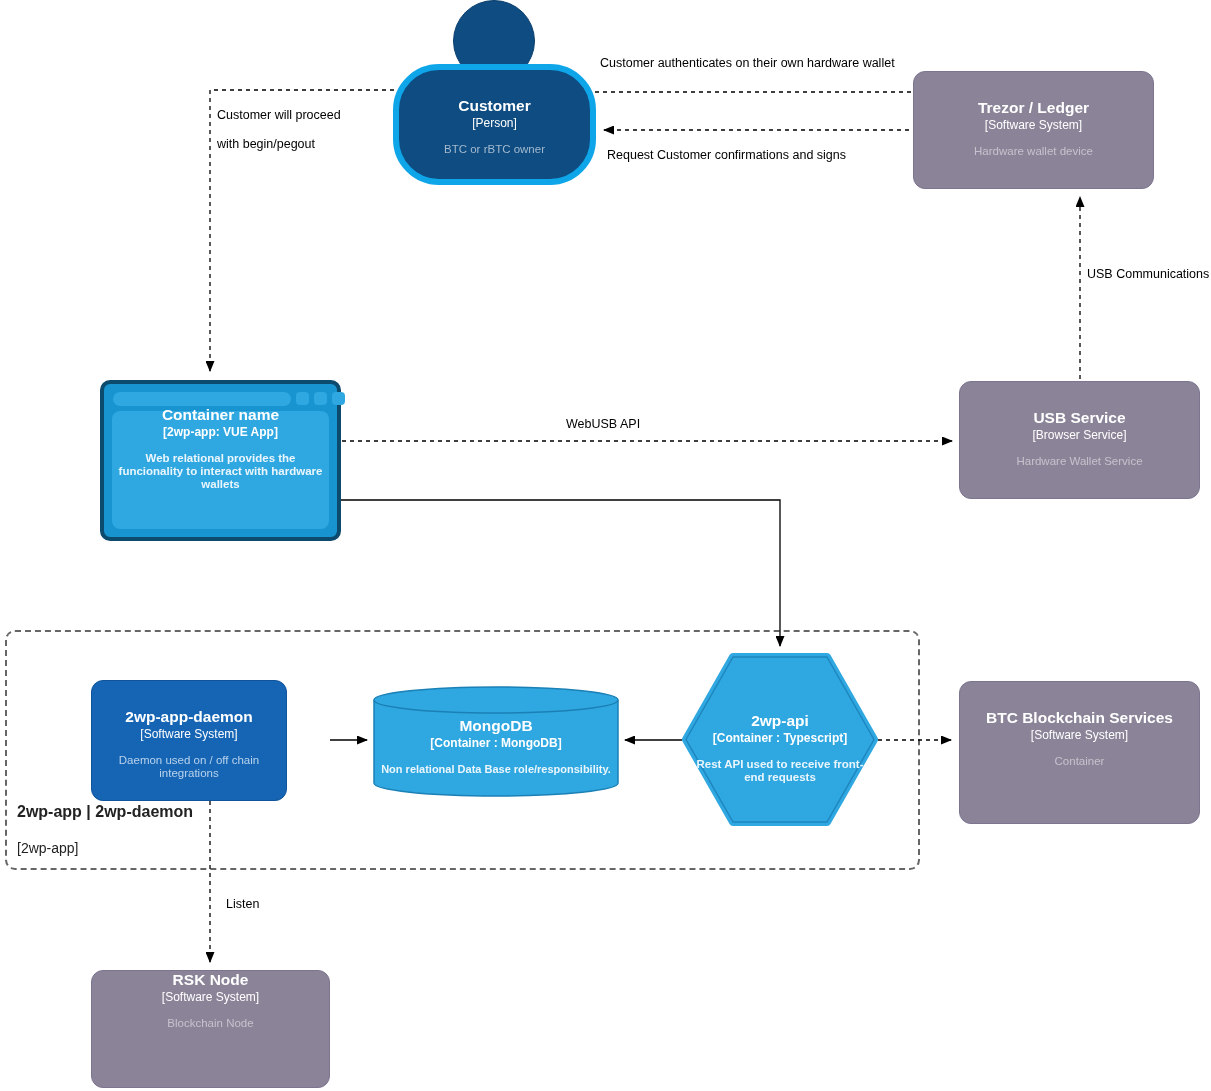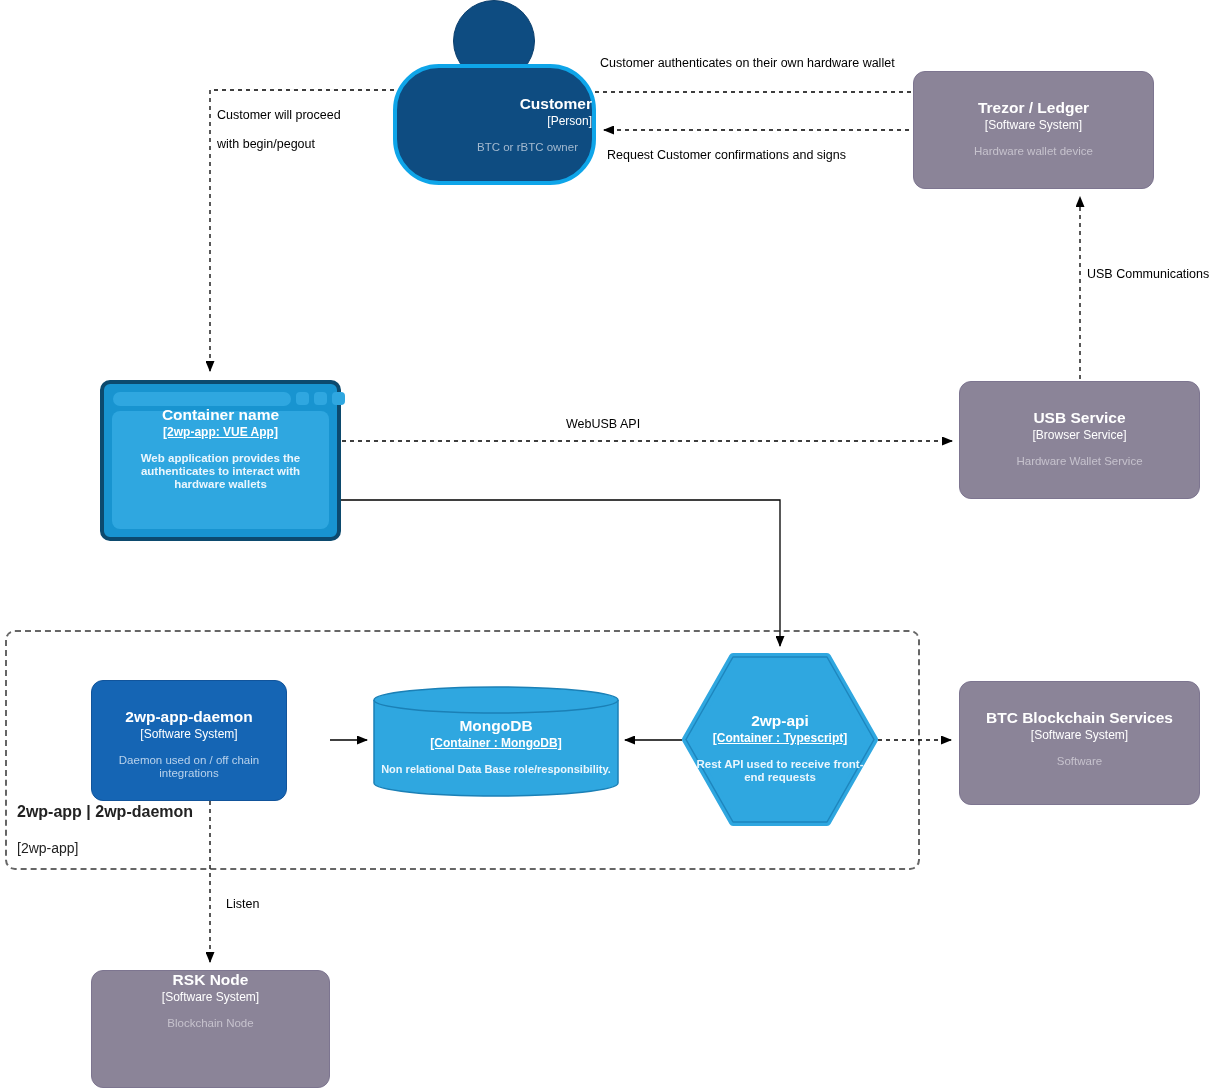--- a/index.html
+++ b/index.html
@@ -19,33 +19,33 @@
   .node{position:absolute;box-sizing:border-box;text-align:center;color:#fff;z-index:2;}
   .node .title{font-weight:bold;font-size:15.5px;line-height:17px;}
   .node .subtitle{font-size:12px;line-height:15px;margin-top:2px;}
   .node .desc{font-size:11.5px;line-height:13px;margin-top:12px;padding:0 14px;}
 
   .gray{background:#8b8498;border:1px solid #7d7590;border-radius:12px;}
   .gray .desc{color:#c6c2cd;}
 
   .person-head{position:absolute;left:453px;top:0;width:82px;height:82px;border-radius:50%;
                background:#0e4c81;border:1px solid #0b3f6d;z-index:2;box-sizing:border-box;}
-  .person-body{background:#0e4c81;border:4px solid #0ea5e9;border-radius:46px;z-index:3;text-align:right;}
+  .person-body{background:#0e4c81;border:6px solid #0ea5e9;border-radius:46px;z-index:3;}
   .person-body .desc{color:#a3b9cf;}
 
   .daemon{background:#1565b4;border:1px solid #11549b;border-radius:12px;}
   .daemon .desc{color:#b9d2ec;}
 
   .browser{background:#1894d0;border:4px solid #0c4a6e;border-radius:10px;}
   .browser .addressbar{position:absolute;left:9px;top:8px;width:178px;height:14px;
                        border-radius:8px;background:#2fa7e0;}
   .browser .winbtn{position:absolute;top:8px;width:13px;height:13px;border-radius:4px;background:#2fa7e0;}
   .browser .panel{position:absolute;left:8px;top:27px;right:8px;bottom:8px;border-radius:8px;
                   background:#2fa7e0;}
-  .blue-text .subtitle{font-weight:bold;text-decoration:underline;}
+  .blue-text .subtitle{font-weight:bold;}
   .blue-text .desc{font-weight:bold;color:#eaf6fd;}
   .browser .content{position:relative;padding-top:22px;}
 
   .shape-node{background:transparent;border:none;}
   .shape-node svg{position:absolute;left:0;top:0;}
   .shape-node .content{position:relative;}
   .mongo .content{padding-top:31px;}
   .mongo .desc{padding:0 4px;font-size:11px;}
   .hex .content{padding-top:59px;}
   .hex .desc{padding:0 12px;}
@@ -103,21 +103,21 @@
 
   <div class="node browser blue-text" style="left:100px;top:380px;width:241px;height:161px;">
     <div class="addressbar"></div>
     <div class="winbtn" style="left:192px;"></div>
     <div class="winbtn" style="left:210px;"></div>
     <div class="winbtn" style="left:228px;"></div>
     <div class="panel"></div>
     <div class="content">
       <div class="title">Container name</div>
       <div class="subtitle">[2wp-app: VUE App]</div>
-      <div class="desc">Web application provides the authenticates to interact with hardware wallets</div>
+      <div class="desc">Web relational provides the funcionality to interact with hardware wallets</div>
     </div>
   </div>
 
   <div class="node gray" style="left:959px;top:381px;width:241px;height:118px;padding-top:27px;">
     <div class="title">USB Service</div>
     <div class="subtitle">[Browser Service]</div>
     <div class="desc">Hardware Wallet Service</div>
   </div>
 
   <div class="node daemon" style="left:91px;top:680px;width:196px;height:121px;padding-top:27px;">
@@ -143,24 +143,24 @@
       <polygon points="4,86.5 51,4 145,4 192,86.5 145,169 51,169" fill="#2fa7e0" stroke="#2fa7e0" stroke-width="8" stroke-linejoin="round"></polygon>
       <polygon points="4,86.5 51,4 145,4 192,86.5 145,169 51,169" fill="none" stroke="#1e86be" stroke-width="1.5" stroke-linejoin="round"></polygon>
     </svg>
     <div class="content">
       <div class="title">2wp-api</div>
       <div class="subtitle">[Container : Typescript]</div>
       <div class="desc">Rest API used to receive front-end requests</div>
     </div>
   </div>
 
-  <div class="node gray" style="left:959px;top:681px;width:241px;height:124px;padding-top:27px;">
+  <div class="node gray" style="left:959px;top:681px;width:241px;height:143px;padding-top:27px;">
     <div class="title">BTC Blockchain Services</div>
     <div class="subtitle">[Software System]</div>
-    <div class="desc">Software</div>
+    <div class="desc">Container</div>
   </div>
 
   <div class="node gray" style="left:91px;top:970px;width:239px;height:118px;">
     <div class="title">RSK Node</div>
     <div class="subtitle">[Software System]</div>
     <div class="desc">Blockchain Node</div>
   </div>
 
 </div>
 

